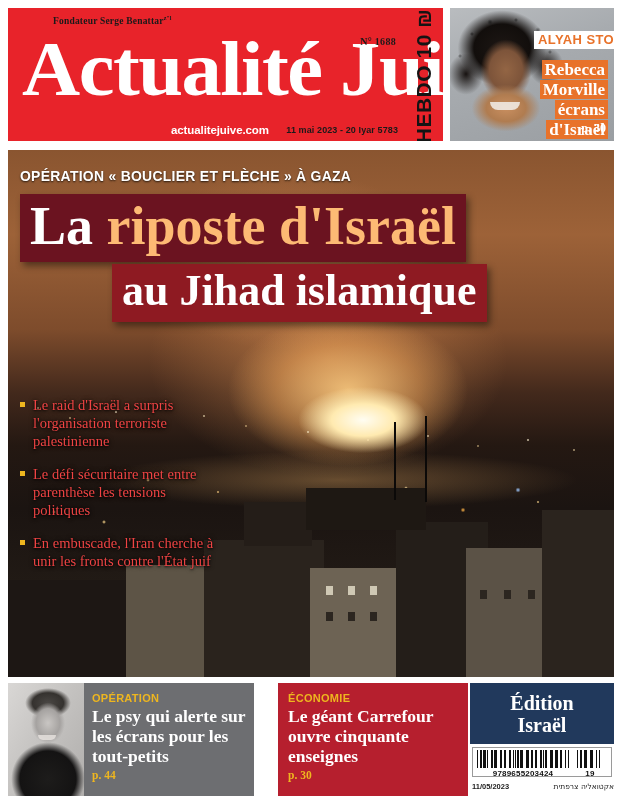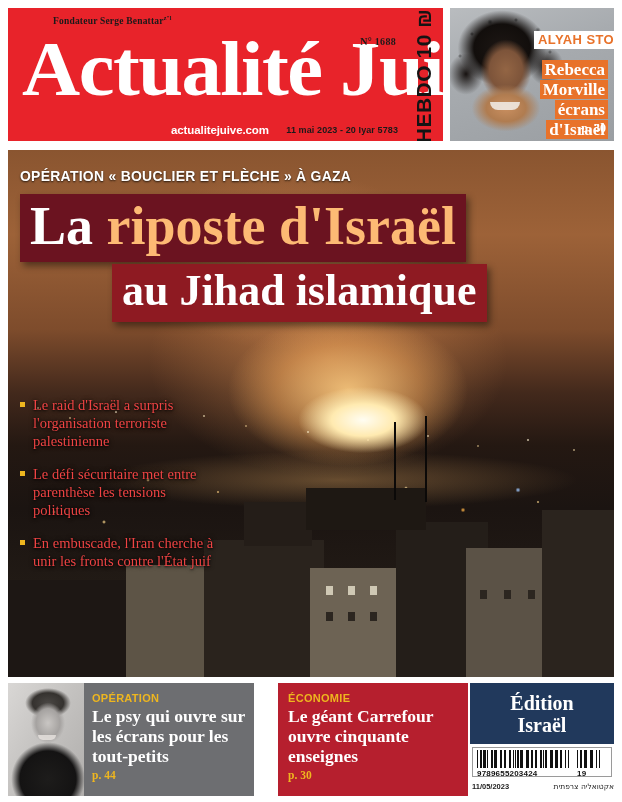--- a/index.html
+++ b/index.html
@@ -488,21 +488,21 @@
     background: #111;
     height: 100%;
   }
   .bc-left-col { display: flex; flex-direction: column; width: 92px; }
   .bc-right-col { display: flex; flex-direction: column; width: 26px; margin-left: 8px; }
   .bc-num {
     font-family: "Liberation Sans", sans-serif;
     font-size: 8px;
     font-weight: bold;
     color: #111;
-    text-align: left;
+    text-align: center;
     letter-spacing: 0.2px;
     margin-top: 1px;
     white-space: nowrap;
   }
 
   .barcode-footer {
     position: absolute;
     left: 2px; top: 99px;
     width: 142px;
     display: flex;
@@ -609,21 +609,21 @@
 l'État juif</div>
     </div>
   </div>
 
   <div class="bottom-row">
 
     <div class="edu-box">
       <div class="edu-photo"></div>
       <div class="edu-text">
         <div class="teaser-kicker">OPÉRATION</div>
-        <div class="teaser-title">Le psy qui ouvre sur les écrans pour les tout-petits</div>
+        <div class="teaser-title">Le psy qui alerte sur les écrans pour les tout-petits</div>
         <div class="teaser-page">p. 44</div>
       </div>
     </div>
 
     <div class="eco-box">
       <div class="eco-text">
         <div class="teaser-kicker">ÉCONOMIE</div>
         <div class="teaser-title">Le géant Carrefour ouvre cinquante enseignes</div>
         <div class="teaser-page">p. 30</div>
       </div>

